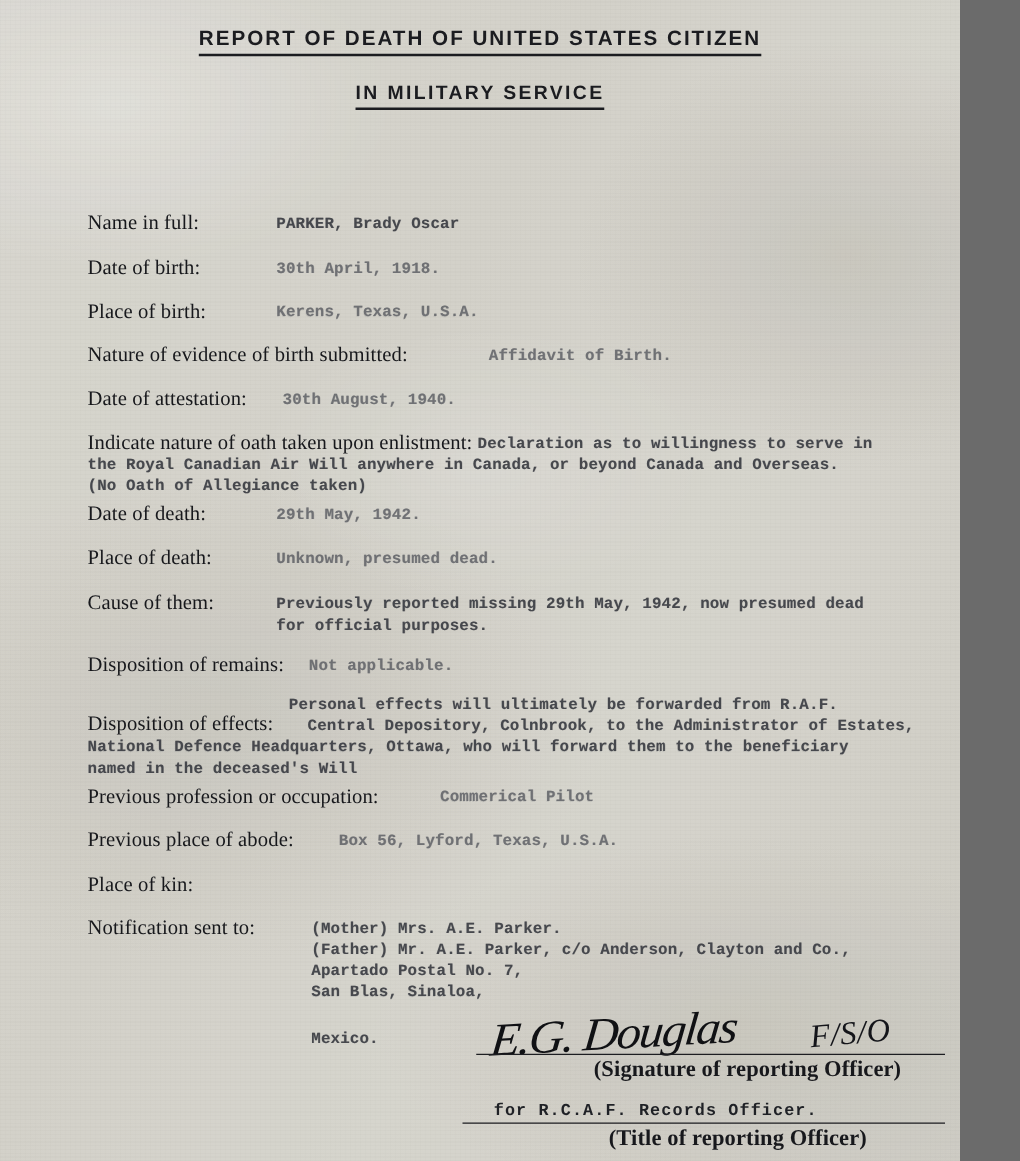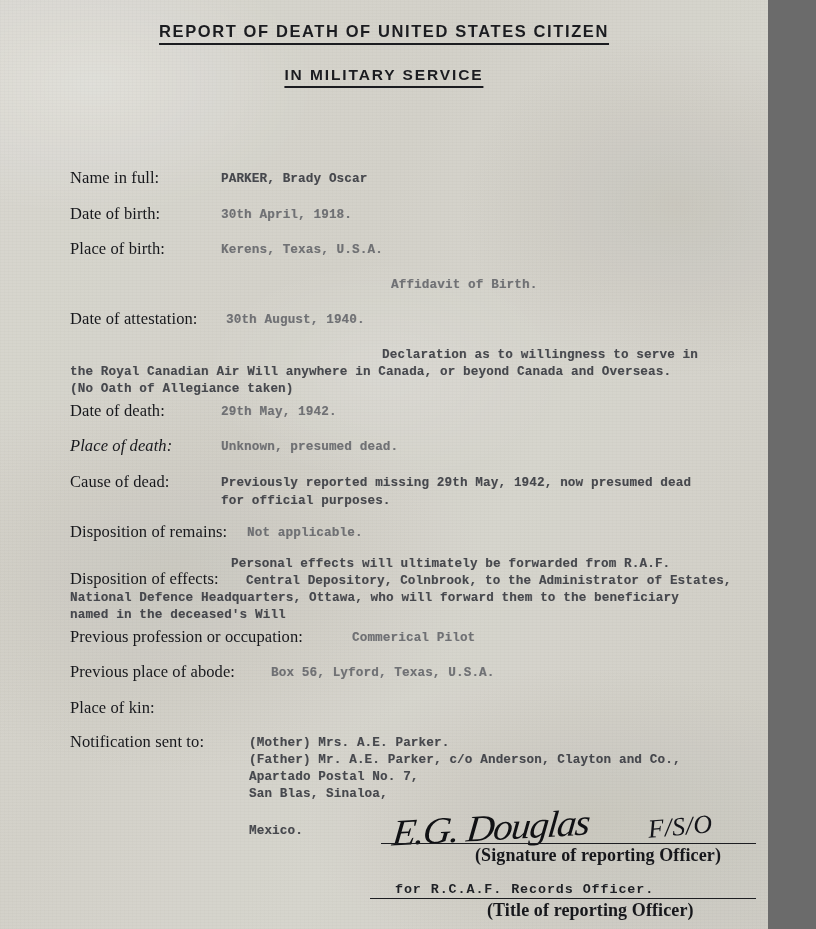--- a/index.html
+++ b/index.html
@@ -141,36 +141,38 @@
 
     <div class="lbl" style="left:70px; top:168px;">Name in full:</div>
     <div class="tw" style="left:221px; top:172px;">PARKER, Brady Oscar</div>
 
     <div class="lbl" style="left:70px; top:204px;">Date of birth:</div>
     <div class="tw faint" style="left:221px; top:208px;">30th April, 1918.</div>
 
     <div class="lbl" style="left:70px; top:239px;">Place of birth:</div>
     <div class="tw faint" style="left:221px; top:243px;">Kerens, Texas, U.S.A.</div>
 
+    <div class="lbl" style="left:70px; top:274px;">Nature of evidence of birth submitted:</div>
     <div class="tw faint" style="left:391px; top:278px;">Affidavit of Birth.</div>
 
     <div class="lbl" style="left:70px; top:309px;">Date of attestation:</div>
     <div class="tw faint" style="left:226px; top:313px;">30th August, 1940.</div>
 
+    <div class="lbl" style="left:70px; top:344px;">Indicate nature of oath taken upon enlistment:</div>
     <div class="tw" style="left:382px; top:348px;">Declaration as to willingness to serve in</div>
     <div class="tw" style="left:70px; top:365px;">the Royal Canadian Air Will anywhere in Canada, or beyond Canada and Overseas.</div>
     <div class="tw" style="left:70px; top:382px;">(No Oath of Allegiance taken)</div>
 
     <div class="lbl" style="left:70px; top:401px;">Date of death:</div>
     <div class="tw faint" style="left:221px; top:405px;">29th May, 1942.</div>
 
-    <div class="lbl" style="left:70px; top:436px;font-style:italic;">Place of death:</div>
+    <div class="lbl" style="left:70px; top:436px;">Place of death:</div>
     <div class="tw faint" style="left:221px; top:440px;">Unknown, presumed dead.</div>
 
-    <div class="lbl" style="left:70px; top:472px;">Cause of dead:</div>
+    <div class="lbl" style="left:70px; top:472px;">Cause of them:</div>
     <div class="tw" style="left:221px; top:476px;">Previously reported missing 29th May, 1942, now presumed dead</div>
     <div class="tw" style="left:221px; top:494px;">for official purposes.</div>
 
     <div class="lbl" style="left:70px; top:522px;">Disposition of remains:</div>
     <div class="tw faint" style="left:247px; top:526px;">Not applicable.</div>
 
     <div class="tw" style="left:231px; top:557px;">Personal effects will ultimately be forwarded from R.A.F.</div>
     <div class="lbl" style="left:70px; top:569px;">Disposition of effects:</div>
     <div class="tw" style="left:246px; top:574px;">Central Depository, Colnbrook, to the Administrator of Estates,</div>
     <div class="tw" style="left:70px; top:591px;">National Defence Headquarters, Ottawa, who will forward them to the beneficiary</div>

